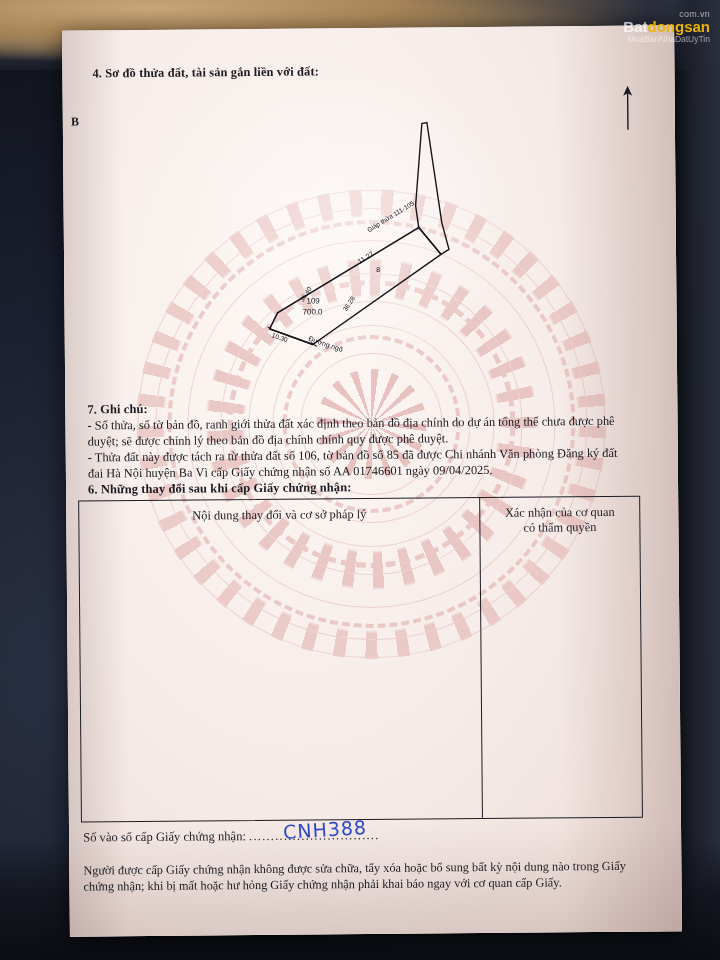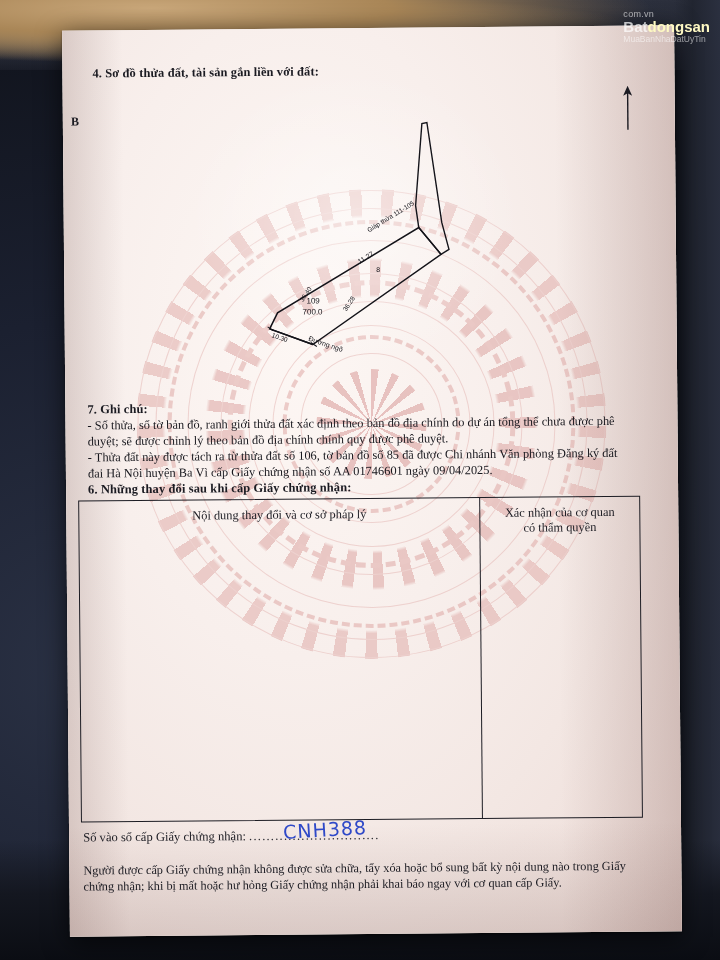--- a/index.html
+++ b/index.html
@@ -248,27 +248,28 @@
     width: 545px;
     font-size: 12.3px;
     line-height: 16px;
   }
 
   
   .brand {
     position: absolute;
     right: 10px;
     top: 10px;
+    text-align: right;
     font-family: "Liberation Sans", sans-serif;
     color: rgba(255,255,255,.72);
     line-height: 1.05;
   }
   .brand .b1 { font-size: 9px; letter-spacing: .3px; color: rgba(255,255,255,.6); }
   .brand .b2 { font-size: 15px; font-weight: 700; }
-  .brand .b2 .accent { color: #fef9c3; }
+  .brand .b2 .accent { color: #eab308; }
   .brand .b3 { font-size: 8.5px; color: rgba(255,255,255,.55); }
 </style>
 </head>
 <body>
 
 <div id="page">
 
   <div class="bg-denim"></div>
   <div class="bg-top-objects"></div>
   <div class="bg-right-strip"></div>

